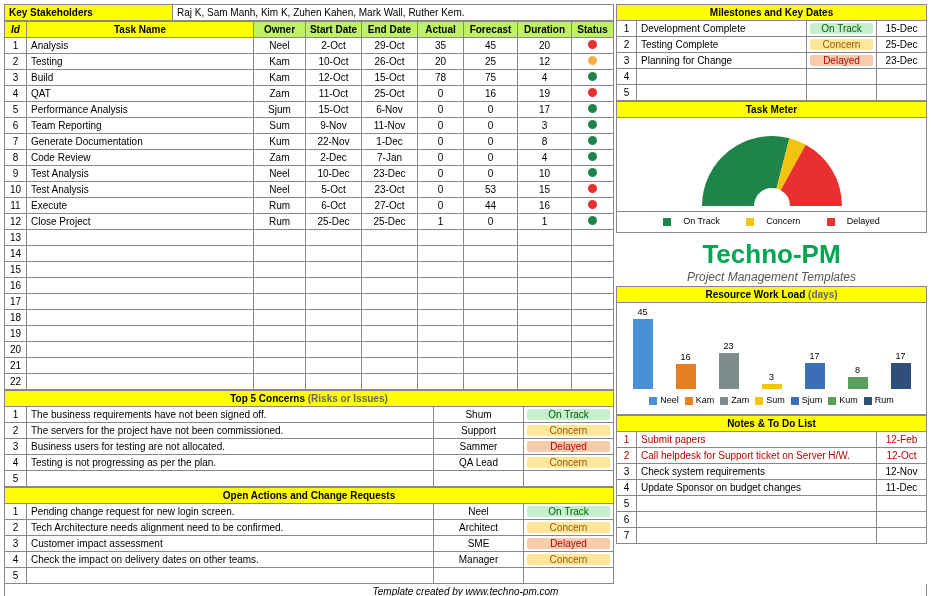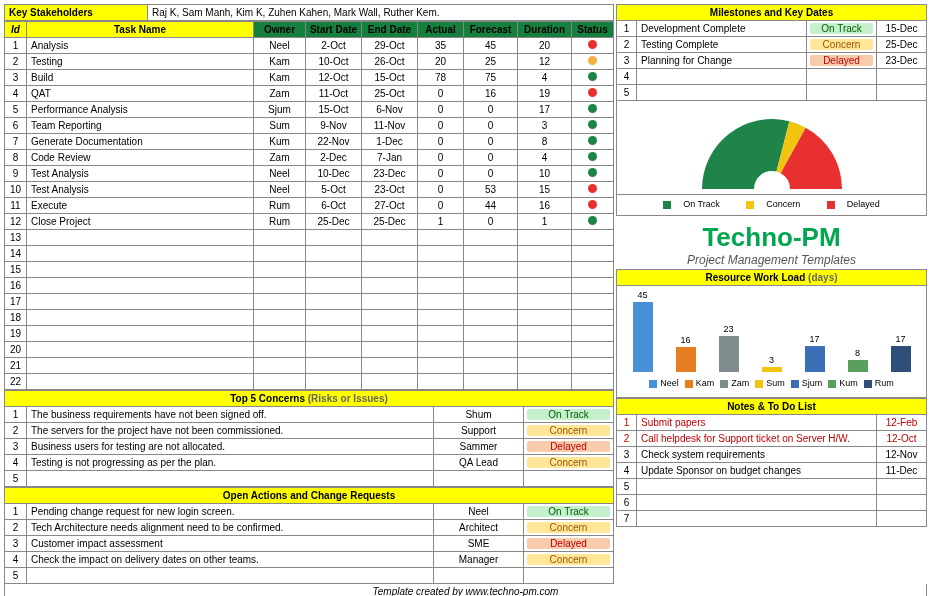--- a/index.html
+++ b/index.html
@@ -10,21 +10,21 @@
     font-size: 10px;
     background: #fff;
     width: 931px;
   }
   .wrap { display: flex; gap: 2px; }
   .left { flex: 0 0 610px; }
   .right { flex: 1; }
   table { border-collapse: collapse; width: 100%; }
   td, th { border: 1px solid #888; padding: 1px 3px; height: 16px; font-size: 10px; vertical-align: middle; }
   .hdr-yellow { background: #ffff00; font-weight: bold; text-align: center; }
-  .hdr-orange { background: #15803d; font-weight: bold; text-align: center; }
+  .hdr-orange { background: #bef264; font-weight: bold; text-align: center; }
   .hdr-yellow-left { background: #ffff00; font-weight: bold; text-align: left; padding-left: 4px; }
   .cell-center { text-align: center; }
   .cell-left { text-align: left; padding-left: 4px; }
   .status-dot { display:inline-block; width:9px; height:9px; border-radius:50%; }
   .dot-red { background:#e83030; }
   .dot-orange { background:#f5b041; }
   .dot-green { background:#1e8449; }
   .tag { text-align:center; font-size:10px; border-radius:2px; }
   .tag-on { background:#c6efce; color:#006100; }
   .tag-concern { background:#ffe699; color:#9c5700; }
@@ -49,21 +49,21 @@
 </style>
 </head>
 <body>
 
 <div class="wrap">
 
   <div class="left">
     <table>
       <tbody>
           <tr>
-        <td class="hdr-yellow-left" style="width:143px">Key Stakeholders</td>
+        <td class="hdr-yellow-left" style="width:168px">Key Stakeholders</td>
         <td class="cell-left" colspan="8">Raj K, Sam Manh, Kim K, Zuhen Kahen, Mark Wall, Ruther Kem.</td>
       </tr>
     </tbody>
       </table>
     <table>
       <tbody>
           <tr id="task-hdr-row">
             <td class="hdr-yellow" style="width: 22px; font-style: italic;">Id</td>
             <td class="hdr-yellow">Task Name</td>
             <td class="hdr-orange" style="width: 52px;">Owner</td>
@@ -460,20 +460,27 @@
           </tr>
           <tr>
             <td class="cell-center" style="width:20px">5</td>
             <td class="cell-left"></td>
             <td style="width:70px"></td>
             <td class="cell-center" style="width:50px"></td>
           </tr>
         </tbody>
     </table>
 
+    <table>
+      <tbody>
+          <tr>
+            <td class="hdr-yellow">Task Meter</td>
+          </tr>
+    </tbody>
+      </table>
     <div class="chart-area">
       <svg class="gauge-svg" width="180" height="90" viewBox="0 0 180 90" id="gauge-svg">
           <path d="M 20 87.99999999999999 A 70 70 0 0 1 107.40829210153983 20.199178720995832 L 94.47641796896738 70.56550309968463 A 18 18 0 0 0 72 88 Z" fill="#1e8449"></path>
           <path d="M 107.40829210153983 20.199178720995832 A 70 70 0 0 1 123.72275718712007 26.658532396929544 L 98.67156613383088 72.22647975921045 A 18 18 0 0 0 94.47641796896738 70.56550309968463 Z" fill="#f1c40f"></path>
           <path d="M 123.72275718712007 26.658532396929544 A 70 70 0 0 1 160 87.99999999999999 L 108 88 A 18 18 0 0 0 98.67156613383088 72.22647975921045 Z" fill="#e83030"></path>
         </svg>
     </div>
     <div class="legend">
       <span><span class="lg-box" style="background:#1e8449"></span><span>On Track</span></span>
       <span><span class="lg-box" style="background:#f1c40f"></span><span>Concern</span></span>

